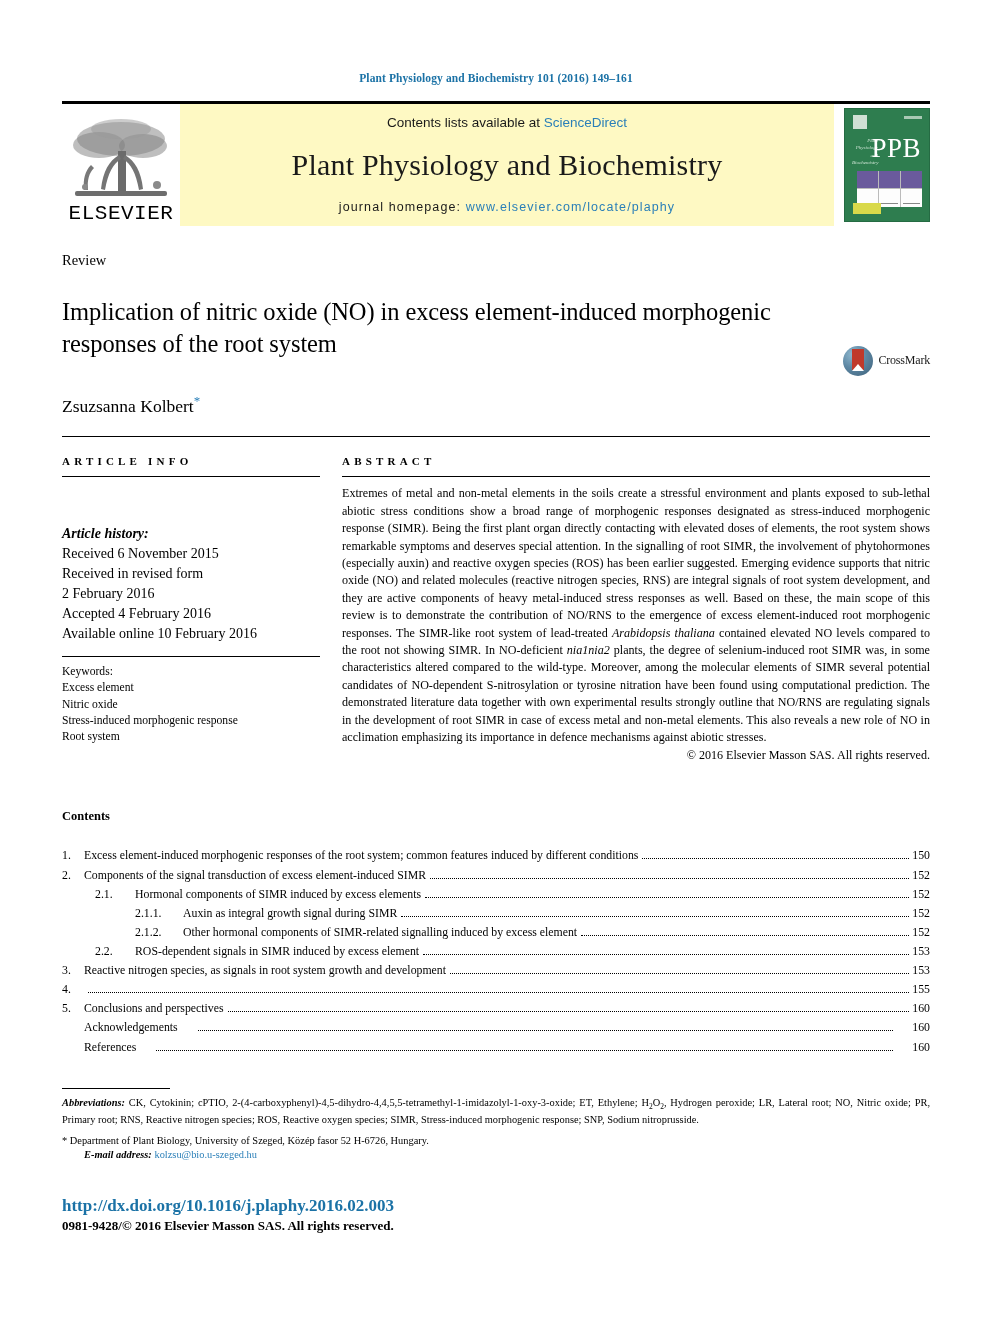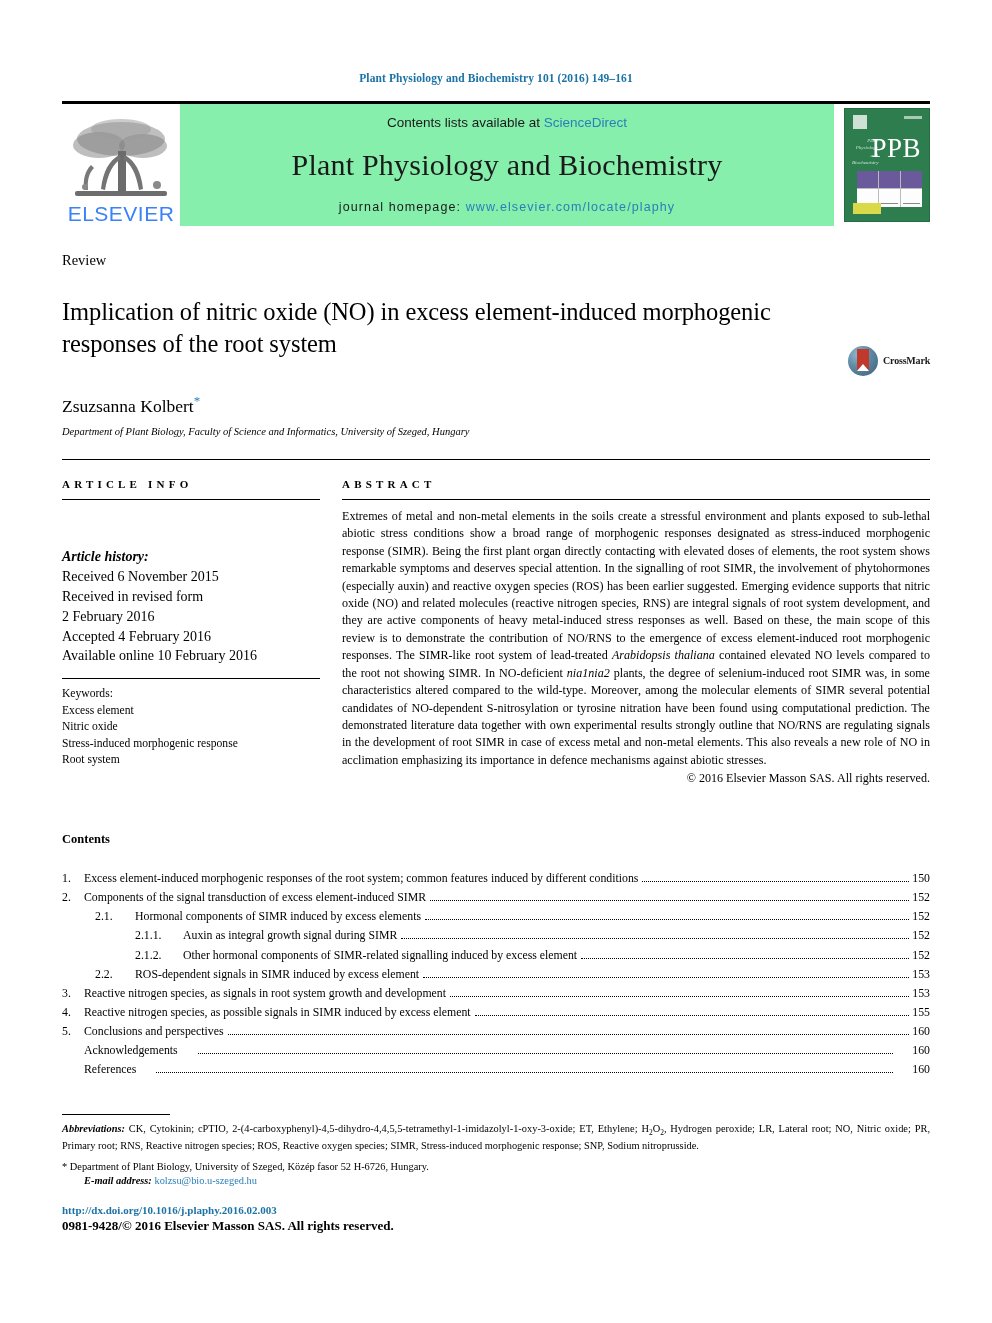--- a/index.html
+++ b/index.html
@@ -46,30 +46,30 @@
     width: 118px;
     flex: 0 0 118px;
     display: flex;
     flex-direction: column;
     justify-content: flex-end;
     align-items: center;
     padding-bottom: 2px;
   }
   .tree-svg { display:block; }
   .elsevier-word {
-    font-family: Liberation Sans, sans-serif;
-    color: #3b82f6;
+    font-family: Liberation Mono, monospace;
+    color: #000000;
     font-size: 21px;
     letter-spacing: 0.5px;
     line-height: 1;
     font-weight: 400;
   }
   .masthead-center {
     flex: 1 1 auto;
-    background: #86efac;
+    background: #fef9c3;
     display: flex;
     flex-direction: column;
     justify-content: space-between;
     align-items: center;
     padding: 11px 0 12px 0;
   }
   .contents-line {
     font-family: "Liberation Sans", sans-serif;
     font-size: 13.5px;
     color: #1a1a1a;
@@ -200,22 +200,22 @@
     content:"";
     position:absolute;
     left:9px; top:18px;
     width:0; height:0;
     border-left:6px solid transparent;
     border-right:6px solid transparent;
     border-bottom:7px solid #ffffff;
   }
   .cm-text {
     font-family: "Liberation Serif", serif;
-    font-size: 10px;
-    font-weight: bold;
+    font-size: 12px;
+    font-weight: normal;
     color: #1a1a1a;
     letter-spacing: -0.2px;
   }
   .author-line {
     margin-top: 17px;
     font-size: 17.5px;
     line-height: 1.2;
   }
   .author-star {
     color: #2a7fb8;
@@ -332,22 +332,22 @@
     text-indent: -9px;
   }
   .fn-email {
     margin-top: 1px;
     font-size: 10.4px;
     padding-left: 22px;
   }
   .fn-email .lbl { font-style: italic; font-weight: bold; }
   .fn-email .mail { color: #2a7fb8; }
   .doi-line {
-    margin-top: 18px;
-    font-size: 11px;
+    margin-top: 36px;
+    font-size: 17px;
     color: #1b72a6;
     font-weight: bold;
   }
   .issn-line {
     margin-top: 2px;
     font-size: 13px;
     font-weight: bold;
   }
 </style>
 </head>
@@ -420,21 +420,20 @@
     <div class="crossmark">
       <span class="cm-badge"></span>
       <span class="cm-text">CrossMark</span>
     </div>
   </div>
 
   <div class="author-line">
     <span>Zsuzsanna Kolbert</span><span class="author-star">*</span>
   </div>
 
-  <div class="affiliation">Department of Plant Biology, Faculty of Science and Informatics, University of Szeged, Hungary</div>
 
   <div class="info-abstract">
 
     <div class="col-info">
       <div class="sec-head">ARTICLE INFO</div>
       <div class="rule-thin"></div>
       <div class="info-block">
         <div class="ital">Article history:</div>
         <div>Received 6 November 2015</div>
         <div>Received in revised form</div>
@@ -507,21 +506,20 @@
 
     <div class="toc-row lvl1">
       <span class="toc-num">3.</span>
       <span class="toc-label">Reactive nitrogen species, as signals in root system growth and development</span>
       <span class="toc-dots"></span>
       <span class="toc-page">153</span>
     </div>
 
     <div class="toc-row lvl1">
       <span class="toc-num">4.</span>
-      <span class="toc-label">Reactive nitrogen species, as possible signals in SIMR induced by excess element</span>
       <span class="toc-dots"></span>
       <span class="toc-page">155</span>
     </div>
 
     <div class="toc-row lvl1">
       <span class="toc-num">5.</span>
       <span class="toc-label">Conclusions and perspectives</span>
       <span class="toc-dots"></span>
       <span class="toc-page">160</span>
     </div>

